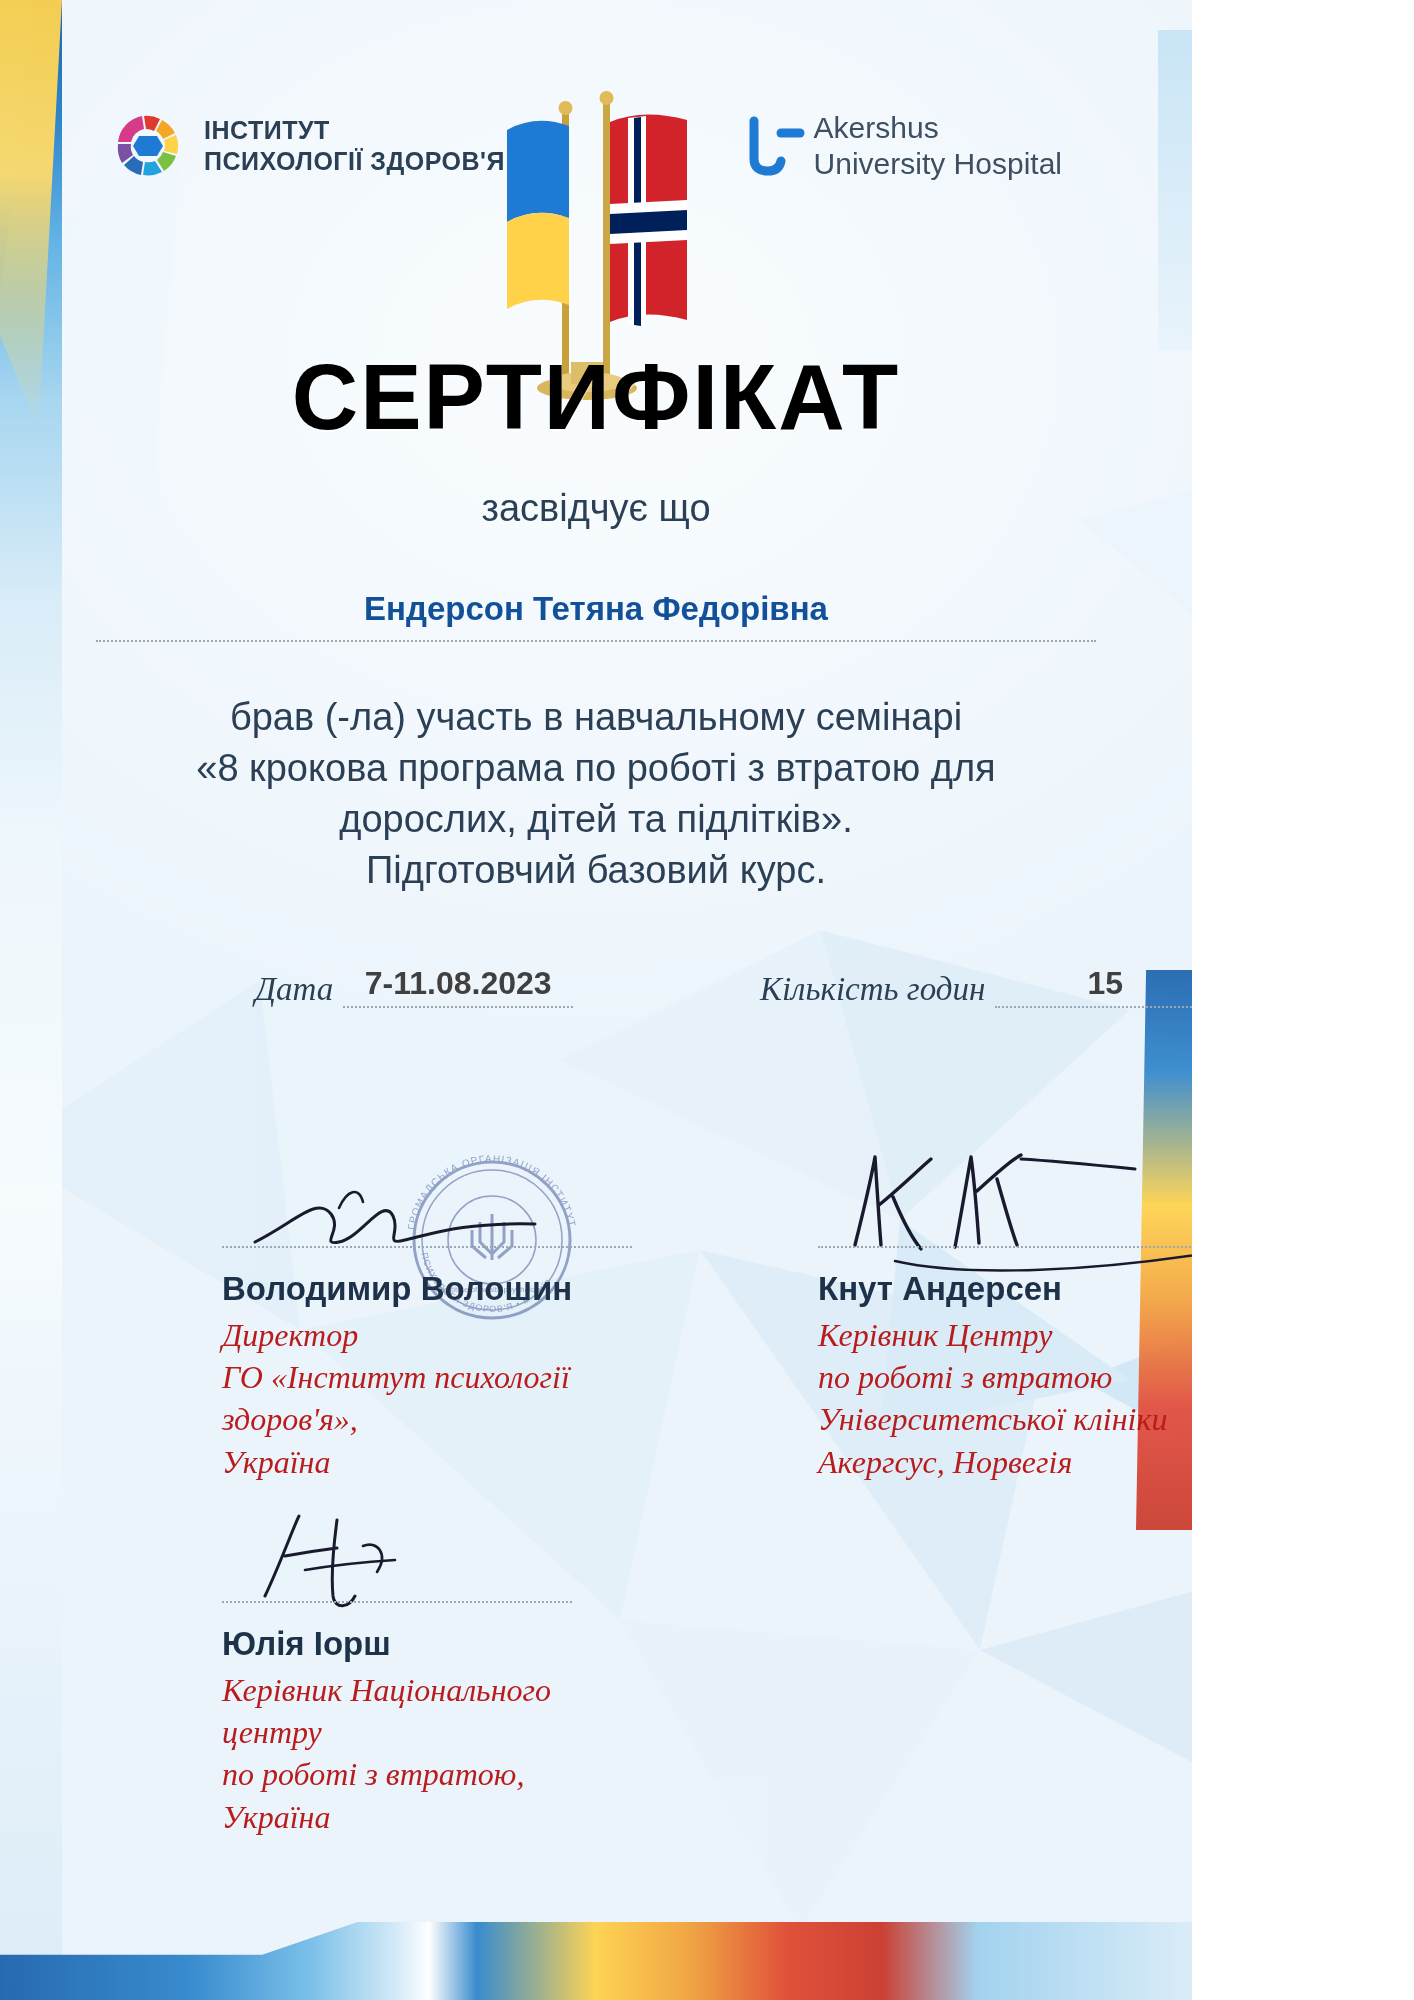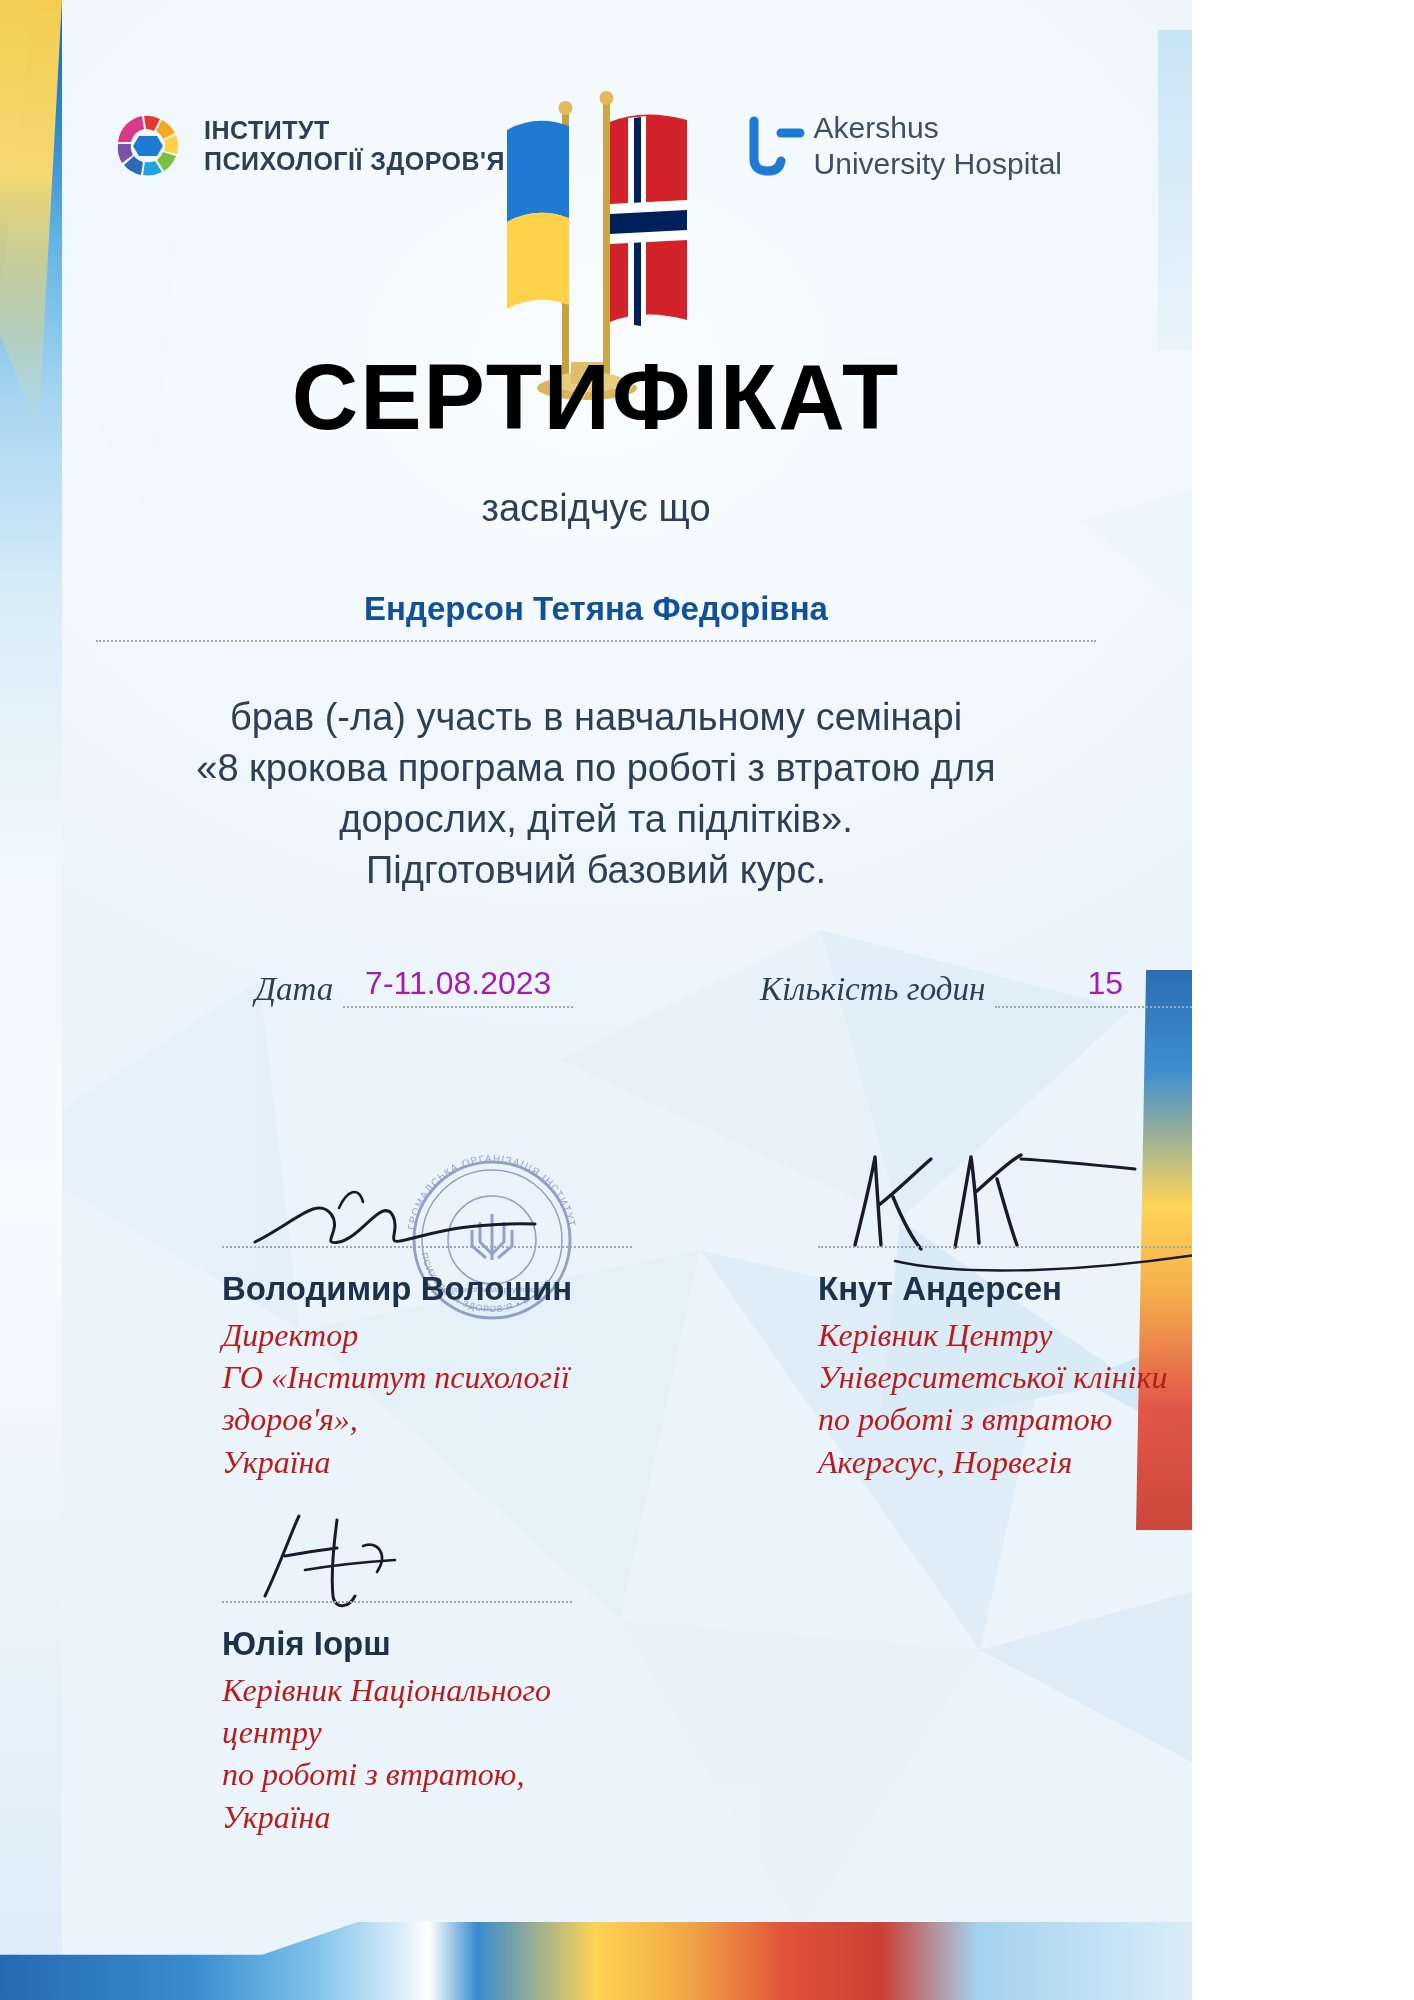--- a/index.html
+++ b/index.html
@@ -209,23 +209,23 @@
     font-style: italic;
     font-size: 33px;
     color: #2b3f55;
     white-space: nowrap;
   }
   .meta-line {
     border-bottom: 2px dotted #9aa8b4;
     margin-left: 10px;
     text-align: center;
     font-family: "Liberation Sans", sans-serif;
-    font-weight: 400;
+    font-weight: 700;
     font-size: 32px;
-    color: #a21caf;
+    color: #404040;
     padding-bottom: 4px;
   }
   .meta-date { position: absolute; left: 255px; }
   .meta-date .meta-line { width: 230px; }
   .meta-hours { left: 760px; position: absolute; }
   .meta-hours .meta-line { width: 220px; }
 
   
   .sig-block { position: absolute; }
   .sig-line {
@@ -439,22 +439,22 @@
       <div>ГО «Інститут психології здоров'я»,</div>
       <div>Україна</div>
     </div>
   </div>
 
   <div class="sig-block sig2">
     <div class="sig-line"></div>
     <div class="sig-name">Кнут Андерсен</div>
     <div class="sig-role">
       <div>Керівник Центру</div>
+      <div>по роботі з втратою</div>
       <div>Університетської клініки</div>
-      <div>по роботі з втратою</div>
       <div>Акергсус, Норвегія</div>
     </div>
   </div>
 
   <div class="sig-block sig3">
     <div class="sig-line"></div>
     <div class="sig-name">Юлія Іорш</div>
     <div class="sig-role">
       <div>Керівник Національного центру</div>
       <div>по роботі з втратою, Україна</div>

